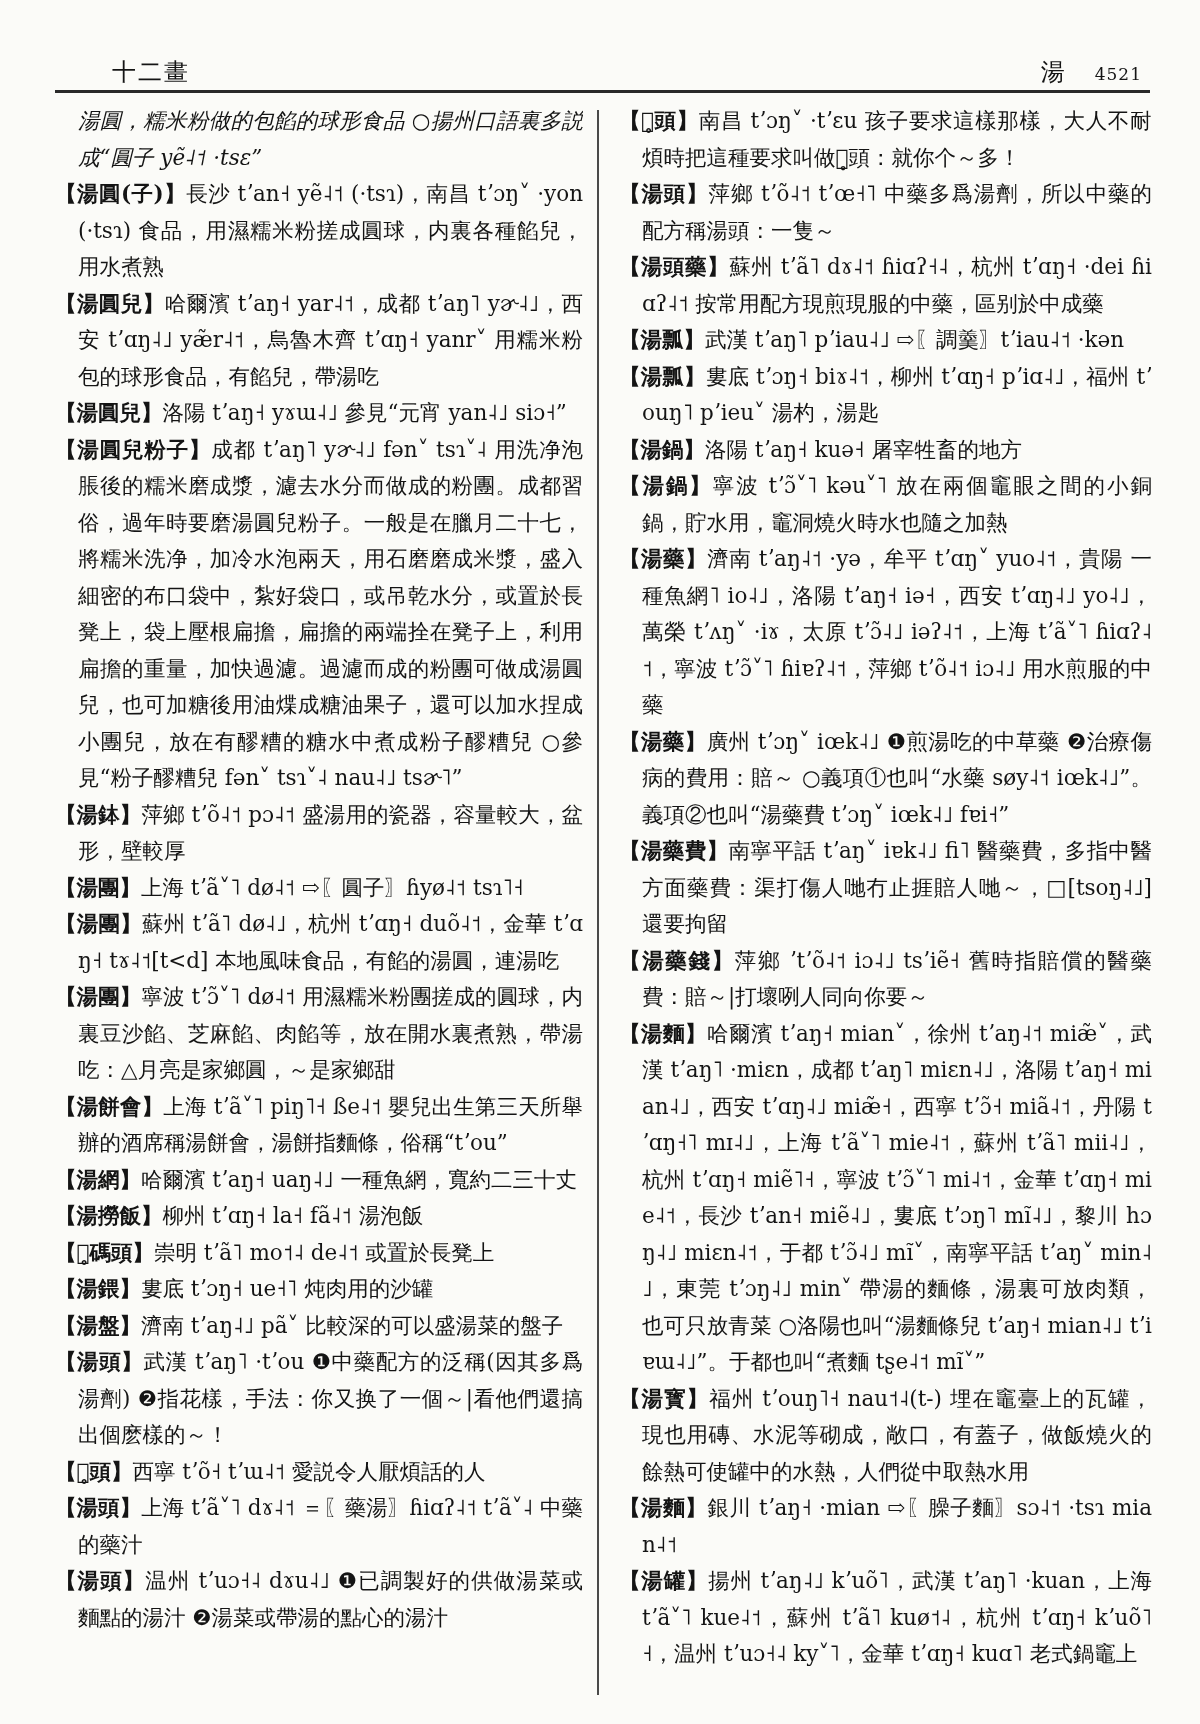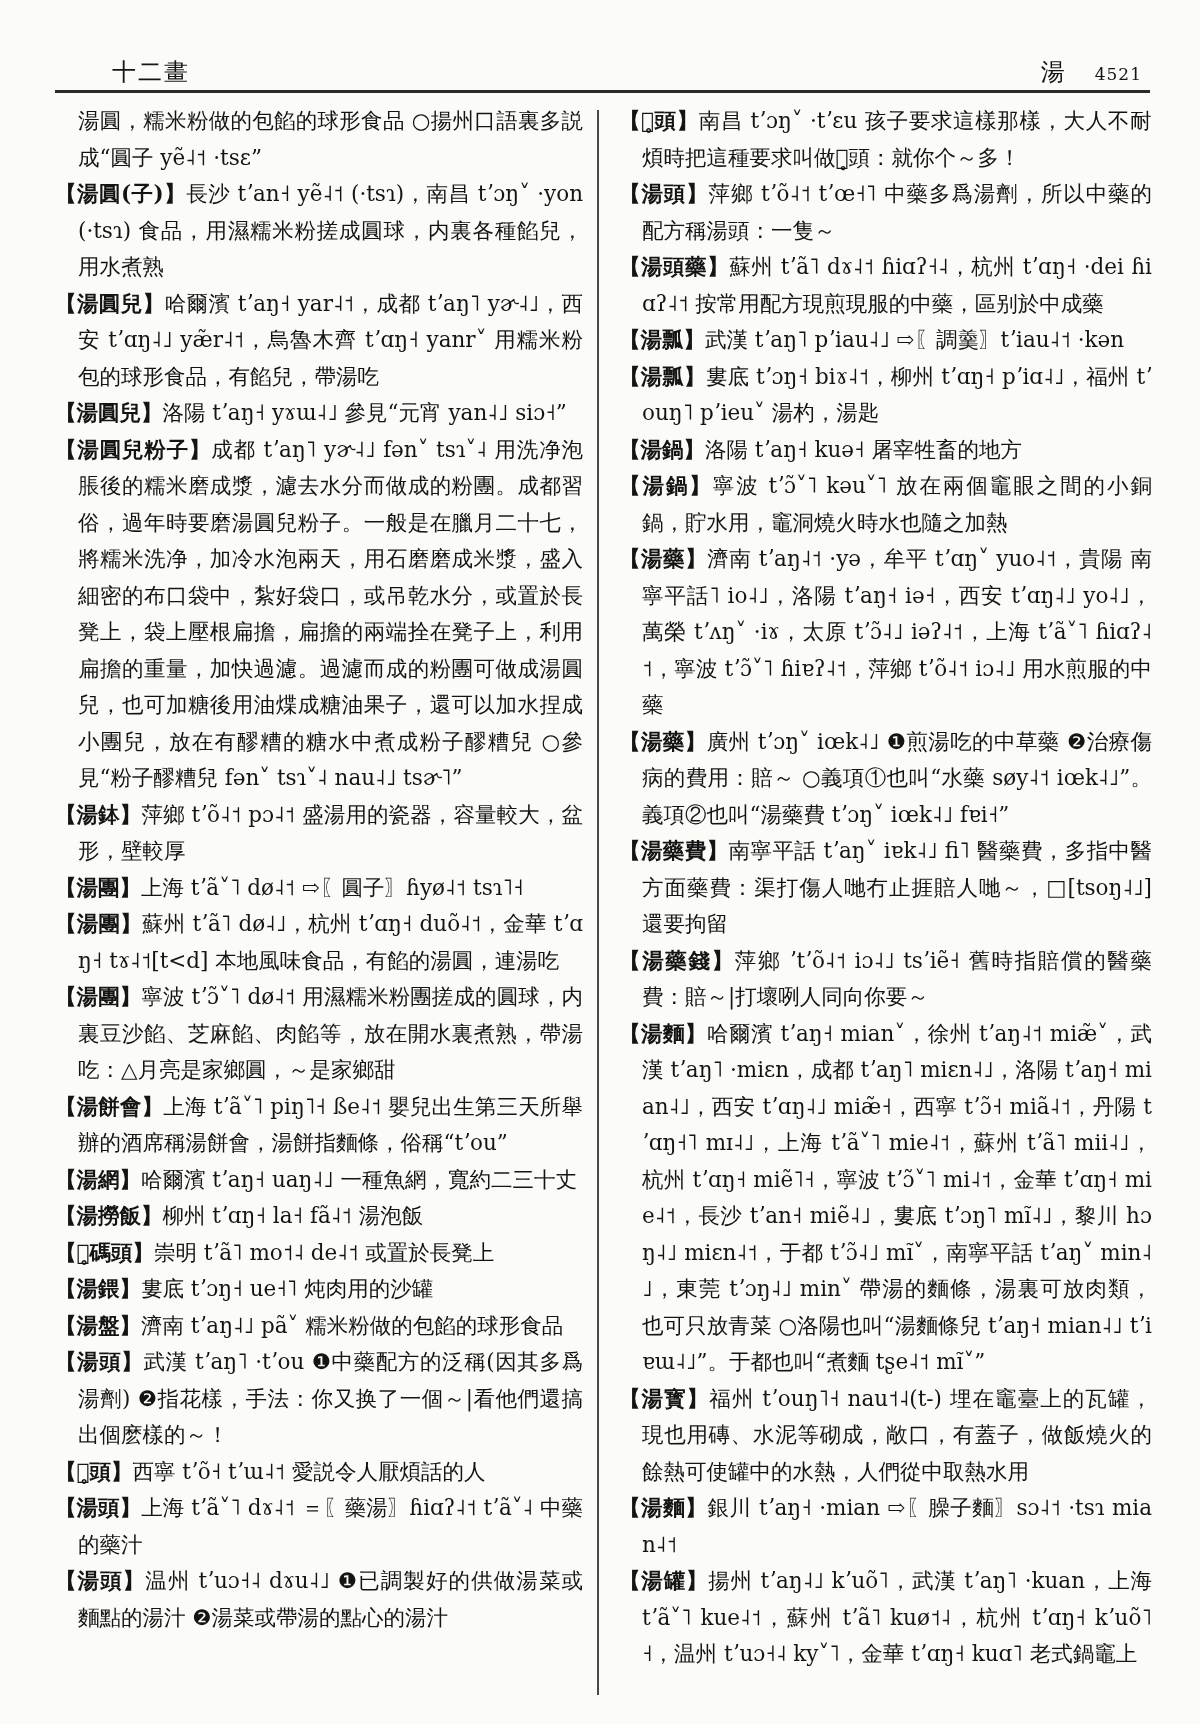--- a/index.html
+++ b/index.html
@@ -34,21 +34,21 @@
   .col{overflow:hidden;}
   p.entry{
     margin:0;
     font-size:21.5px;
     line-height:36.5px;
     text-align:justify;
     padding-left:23px;
     text-indent:-23px;
     word-break:break-all;
   }
-  p.entry.cont{text-indent:0;}
+  p.entry.cont{text-indent:0;font-style:italic;}
   .head{font-weight:bold;}
 </style>
 </head>
 <body>
 
 <div class="page">
 
   <div class="running-head">
     <span>十二畫</span>
     <span class="right">
@@ -69,35 +69,35 @@
         <p class="entry"><span class="head">【湯圓兒粉子】</span><span>成都 tʼaŋ˥ yɚ˨˩ fən˅ tsɿ˅˨ 用洗净泡脹後的糯米磨成漿，濾去水分而做成的粉團。成都習俗，過年時要磨湯圓兒粉子。一般是在臘月二十七，將糯米洗净，加冷水泡兩天，用石磨磨成米漿，盛入細密的布口袋中，紮好袋口，或吊乾水分，或置於長凳上，袋上壓根扁擔，扁擔的兩端拴在凳子上，利用扁擔的重量，加快過濾。過濾而成的粉團可做成湯圓兒，也可加糖後用油煠成糖油果子，還可以加水捏成小團兒，放在有醪糟的糖水中煮成粉子醪糟兒 ○參見“粉子醪糟兒 fən˅ tsɿ˅˨ nau˨˩ tsɚ˥”</span></p>
         <p class="entry"><span class="head">【湯鉢】</span><span>萍鄉 tʼõ˨˦ pɔ˨˦ 盛湯用的瓷器，容量較大，盆形，壁較厚</span></p>
         <p class="entry"><span class="head">【湯團】</span><span>上海 tʼã˅˥ dø˨˦ ⇨〖圓子〗ɦyø˨˦ tsɿ˥˧</span></p>
         <p class="entry"><span class="head">【湯團】</span><span>蘇州 tʼã˥ dø˨˩，杭州 tʼɑŋ˧ duõ˨˦，金華 tʼɑŋ˧ tɤ˨˦[t&lt;d] 本地風味食品，有餡的湯圓，連湯吃</span></p>
         <p class="entry"><span class="head">【湯團】</span><span>寧波 tʼɔ̃˅˥ dø˨˦ 用濕糯米粉團搓成的圓球，内裏豆沙餡、芝麻餡、肉餡等，放在開水裏煮熟，帶湯吃：△月亮是家鄉圓，～是家鄉甜</span></p>
         <p class="entry"><span class="head">【湯餅會】</span><span>上海 tʼã˅˥ piŋ˥˧ ße˨˦ 嬰兒出生第三天所舉辦的酒席稱湯餅會，湯餅指麵條，俗稱“tʼou”</span></p>
         <p class="entry"><span class="head">【湯網】</span><span>哈爾濱 tʼaŋ˧ uaŋ˨˩ 一種魚網，寬約二三十丈</span></p>
         <p class="entry"><span class="head">【湯撈飯】</span><span>柳州 tʼɑŋ˧ la˧ fã˨˦ 湯泡飯</span></p>
         <p class="entry"><span class="head">【湯̥碼頭】</span><span>崇明 tʼã˥ mo˦˨ de˨˦ 或置於長凳上</span></p>
         <p class="entry"><span class="head">【湯鍡】</span><span>婁底 tʼɔŋ˧ ue˧˥ 炖肉用的沙罐</span></p>
-        <p class="entry"><span class="head">【湯盤】</span><span>濟南 tʼaŋ˨˩ pã˅ 糯米粉做的包餡的球形食品</span></p>
+        <p class="entry"><span class="head">【湯盤】</span><span>濟南 tʼaŋ˨˩ pã˅ 比較深的可以盛湯菜的盤子</span></p>
         <p class="entry"><span class="head">【湯頭】</span><span>武漢 tʼaŋ˥ ·tʼou ❶中藥配方的泛稱(因其多爲湯劑) ❷指花樣，手法：你又换了一個～|看他們還搞出個麽樣的～！</span></p>
         <p class="entry"><span class="head">【湯̥頭】</span><span>西寧 tʼõ˧ tʼɯ˨˦ 愛説令人厭煩話的人</span></p>
         <p class="entry"><span class="head">【湯頭】</span><span>上海 tʼã˅˥ dɤ˨˦ ＝〖藥湯〗ɦiɑʔ˨˦ tʼã˅˨ 中藥的藥汁</span></p>
         <p class="entry"><span class="head">【湯頭】</span><span>温州 tʼuɔ˧˨ dɤu˨˩ ❶已調製好的供做湯菜或麵點的湯汁 ❷湯菜或帶湯的點心的湯汁</span></p>
       </div>
     <div class="col">
         <p class="entry"><span class="head">【湯̥頭】</span><span>南昌 tʼɔŋ˅ ·tʼɛu 孩子要求這樣那樣，大人不耐煩時把這種要求叫做湯̥頭：就你个～多！</span></p>
         <p class="entry"><span class="head">【湯頭】</span><span>萍鄉 tʼõ˨˦ tʼœ˧˥ 中藥多爲湯劑，所以中藥的配方稱湯頭：一隻～</span></p>
         <p class="entry"><span class="head">【湯頭藥】</span><span>蘇州 tʼã˥ dɤ˨˦ ɦiɑʔ˧˨，杭州 tʼɑŋ˧ ·dei ɦiɑʔ˨˦ 按常用配方現煎現服的中藥，區别於中成藥</span></p>
         <p class="entry"><span class="head">【湯瓢】</span><span>武漢 tʼaŋ˥ pʼiau˨˩ ⇨〖調羹〗tʼiau˨˦ ·kən</span></p>
         <p class="entry"><span class="head">【湯瓢】</span><span>婁底 tʼɔŋ˧ biɤ˨˦，柳州 tʼɑŋ˧ pʼiɑ˨˩，福州 tʼouŋ˥ pʼieu˅ 湯杓，湯匙</span></p>
         <p class="entry"><span class="head">【湯鍋】</span><span>洛陽 tʼaŋ˧ kuə˧ 屠宰牲畜的地方</span></p>
         <p class="entry"><span class="head">【湯鍋】</span><span>寧波 tʼɔ̃˅˥ kəu˅˥ 放在兩個竈眼之間的小銅鍋，貯水用，竈洞燒火時水也隨之加熱</span></p>
-        <p class="entry"><span class="head">【湯藥】</span><span>濟南 tʼaŋ˨˦ ·yə，牟平 tʼɑŋ˅ yuo˨˦，貴陽 南寧平話˥ io˨˩，洛陽 tʼaŋ˧ iə˧，西安 tʼɑŋ˨˩ yo˨˩，萬榮 tʼʌŋ˅ ·iɤ，太原 tʼɔ̃˨˩ iəʔ˨˦，上海 tʼã˅˥ ɦiɑʔ˨˦，寧波 tʼɔ̃˅˥ ɦiɐʔ˨˦，萍鄉 tʼõ˨˦ iɔ˨˩ 用水煎服的中藥</span></p>
+        <p class="entry"><span class="head">【湯藥】</span><span>濟南 tʼaŋ˨˦ ·yə，牟平 tʼɑŋ˅ yuo˨˦，貴陽 一種魚網˥ io˨˩，洛陽 tʼaŋ˧ iə˧，西安 tʼɑŋ˨˩ yo˨˩，萬榮 tʼʌŋ˅ ·iɤ，太原 tʼɔ̃˨˩ iəʔ˨˦，上海 tʼã˅˥ ɦiɑʔ˨˦，寧波 tʼɔ̃˅˥ ɦiɐʔ˨˦，萍鄉 tʼõ˨˦ iɔ˨˩ 用水煎服的中藥</span></p>
         <p class="entry"><span class="head">【湯藥】</span><span>廣州 tʼɔŋ˅ iœk˨˩ ❶煎湯吃的中草藥 ❷治療傷病的費用：賠～ ○義項①也叫“水藥 søy˨˦ iœk˨˩”。義項②也叫“湯藥費 tʼɔŋ˅ iœk˨˩ fɐi˧”</span></p>
         <p class="entry"><span class="head">【湯藥費】</span><span>南寧平話 tʼaŋ˅ iɐk˨˩ fi˥ 醫藥費，多指中醫方面藥費：渠打傷人哋冇止捱賠人哋～，□[tsoŋ˨˩]還要拘留</span></p>
         <p class="entry"><span class="head">【湯藥錢】</span><span>萍鄉 ʼtʼõ˨˦ iɔ˨˩ tsʼiẽ˧ 舊時指賠償的醫藥費：賠～|打壞咧人同向你要～</span></p>
         <p class="entry"><span class="head">【湯麵】</span><span>哈爾濱 tʼaŋ˧ mian˅，徐州 tʼaŋ˨˦ miæ̃˅，武漢 tʼaŋ˥ ·miɛn，成都 tʼaŋ˥ miɛn˨˩，洛陽 tʼaŋ˧ mian˨˩，西安 tʼɑŋ˨˩ miæ̃˧，西寧 tʼɔ̃˧ miã˨˦，丹陽 tʼɑŋ˧˥ mɪ˨˩，上海 tʼã˅˥ mie˨˦，蘇州 tʼã˥ mii˨˩，杭州 tʼɑŋ˧ miẽ˥˧，寧波 tʼɔ̃˅˥ mi˨˦，金華 tʼɑŋ˧ mie˨˦，長沙 tʼan˧ miẽ˨˩，婁底 tʼɔŋ˥ mĩ˨˩，黎川 hɔŋ˨˩ miɛn˨˦，于都 tʼɔ̃˨˩ mĩ˅，南寧平話 tʼaŋ˅ min˨˩，東莞 tʼɔŋ˨˩ min˅ 帶湯的麵條，湯裏可放肉類，也可只放青菜 ○洛陽也叫“湯麵條兒 tʼaŋ˧ mian˨˩ tʼiɐɯ˨˩”。于都也叫“煮麵 tʂe˨˦ mĩ˅”</span></p>
         <p class="entry"><span class="head">【湯寳】</span><span>福州 tʼouŋ˥˧ nau˦˨(t-) 埋在竈臺上的瓦罐，現也用磚、水泥等砌成，敞口，有蓋子，做飯燒火的餘熱可使罐中的水熱，人們從中取熱水用</span></p>
         <p class="entry"><span class="head">【湯麵】</span><span>銀川 tʼaŋ˧ ·mian ⇨〖臊子麵〗sɔ˨˦ ·tsɿ mian˨˦</span></p>
         <p class="entry"><span class="head">【湯罐】</span><span>揚州 tʼaŋ˨˩ kʼuõ˥，武漢 tʼaŋ˥ ·kuan，上海 tʼã˅˥ kue˨˦，蘇州 tʼã˥ kuø˦˨，杭州 tʼɑŋ˧ kʼuõ˥˧，温州 tʼuɔ˧˨ ky˅˥，金華 tʼɑŋ˧ kuɑ˥ 老式鍋竈上</span></p>
       </div>
   </div>
 

